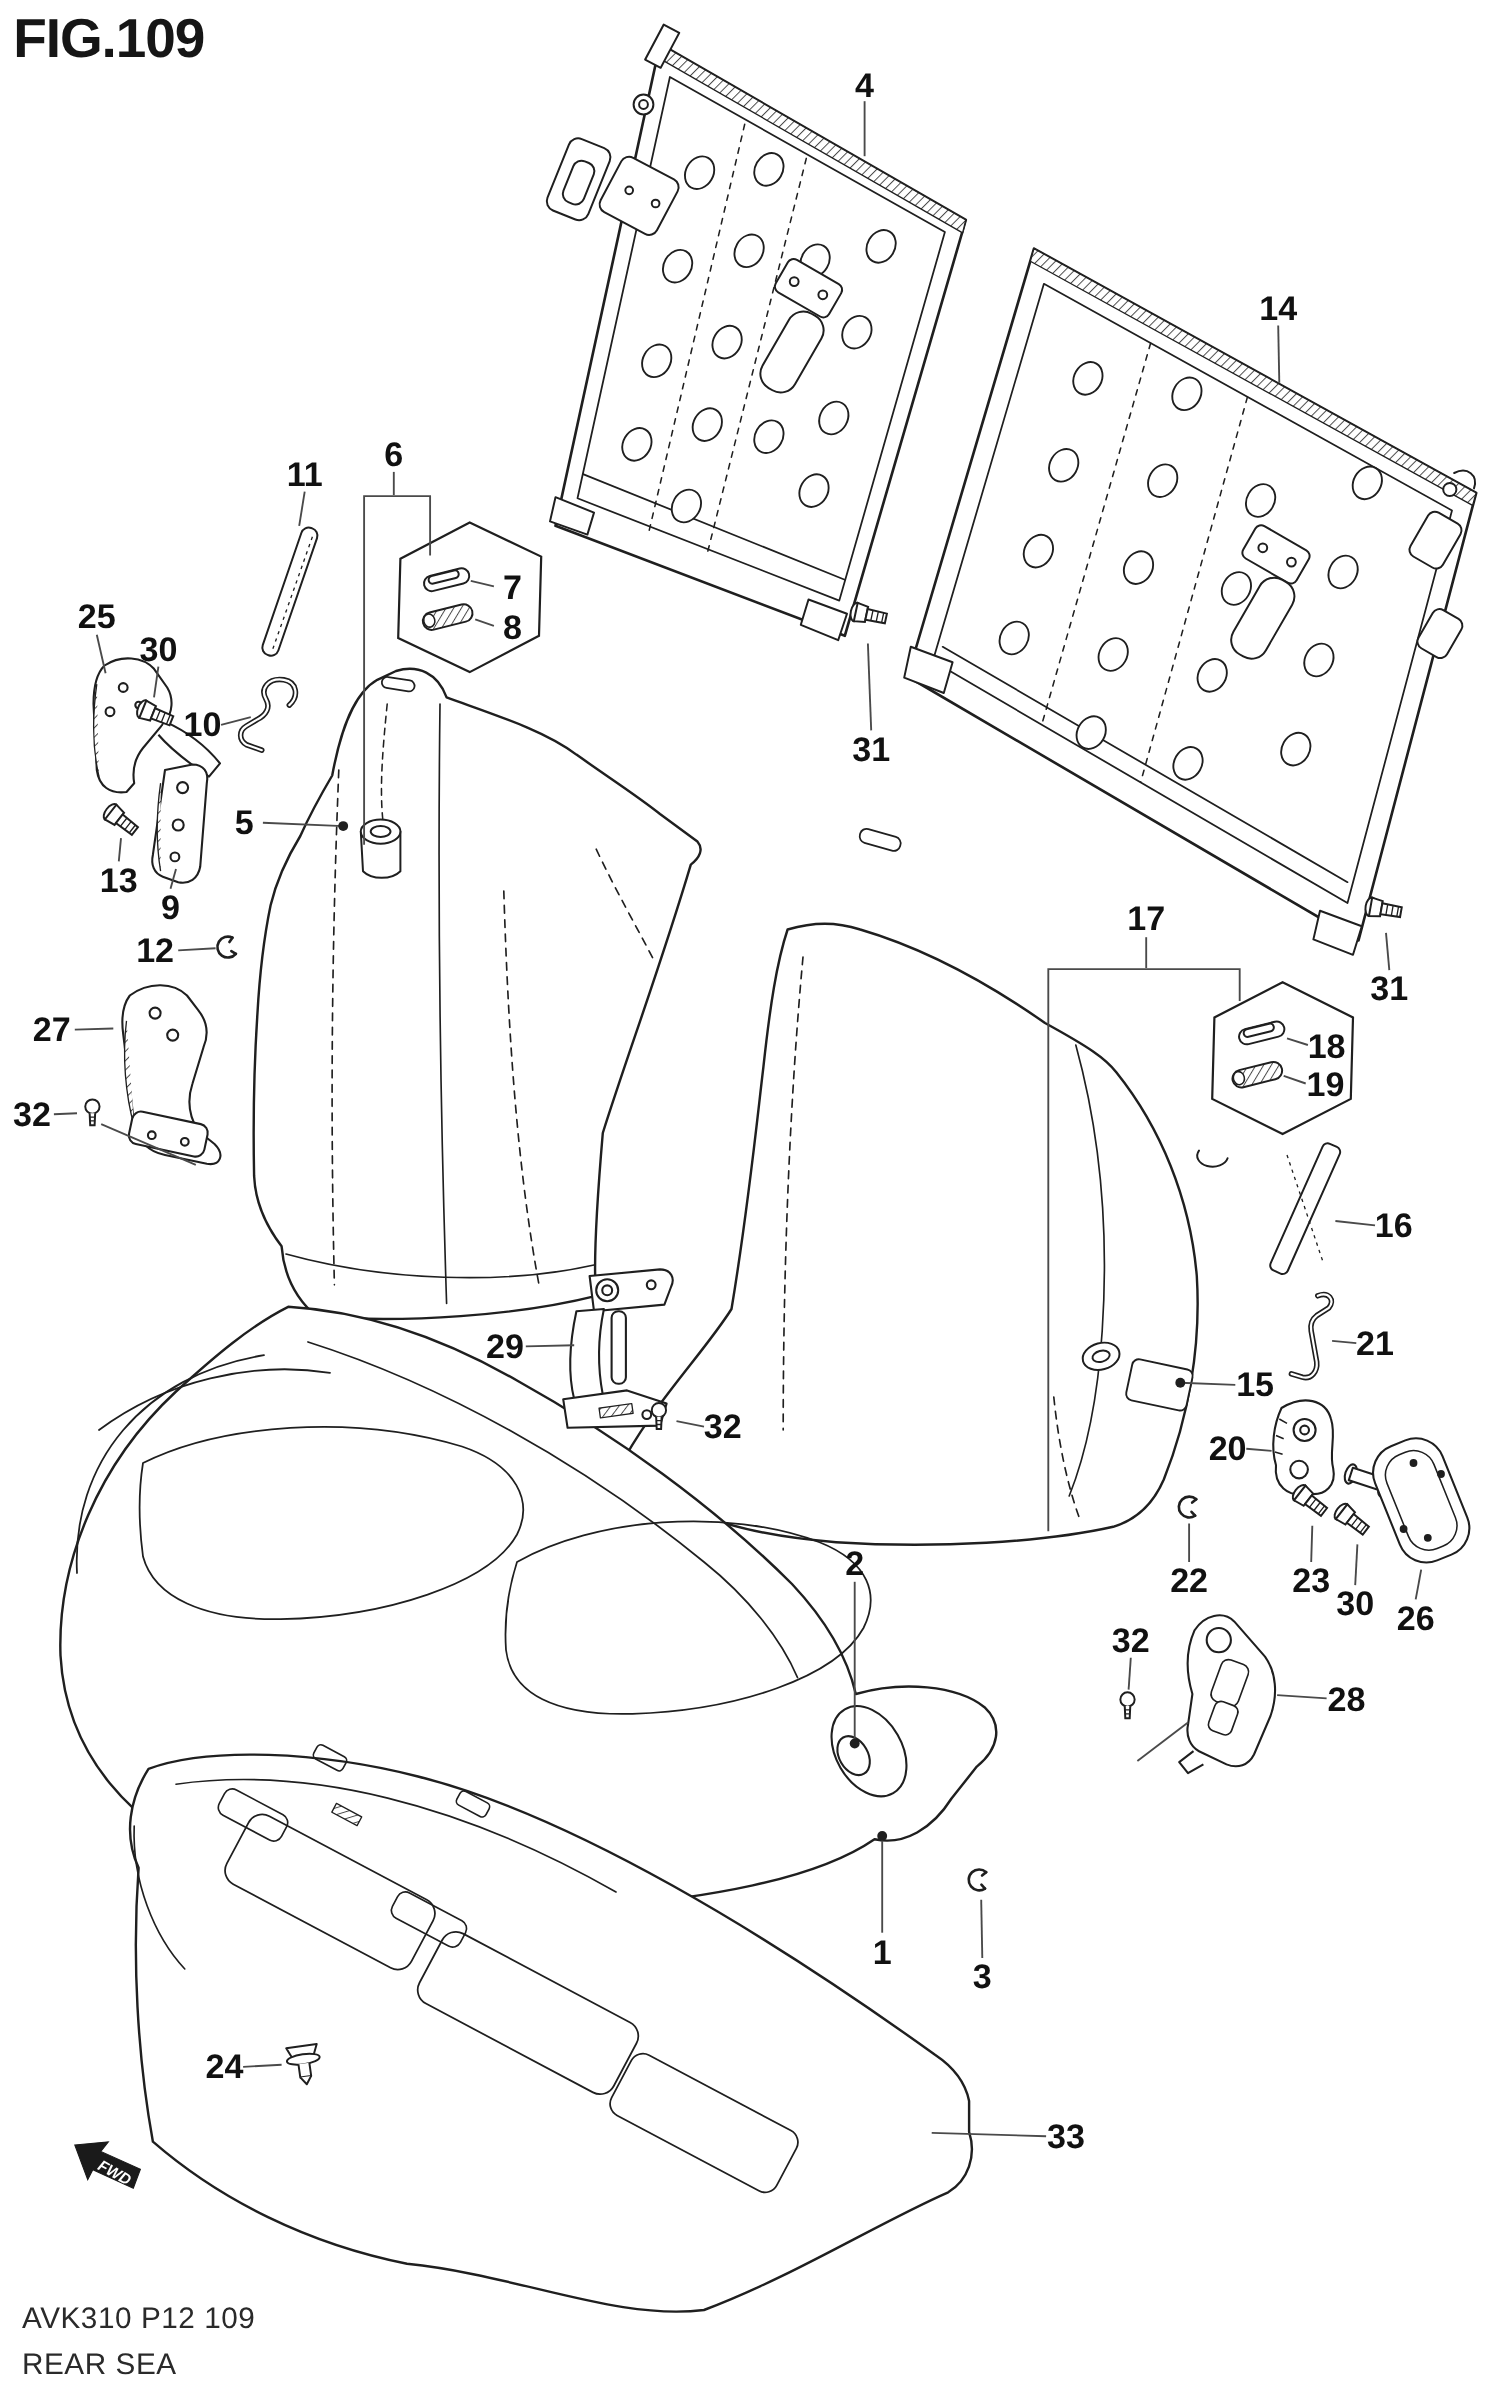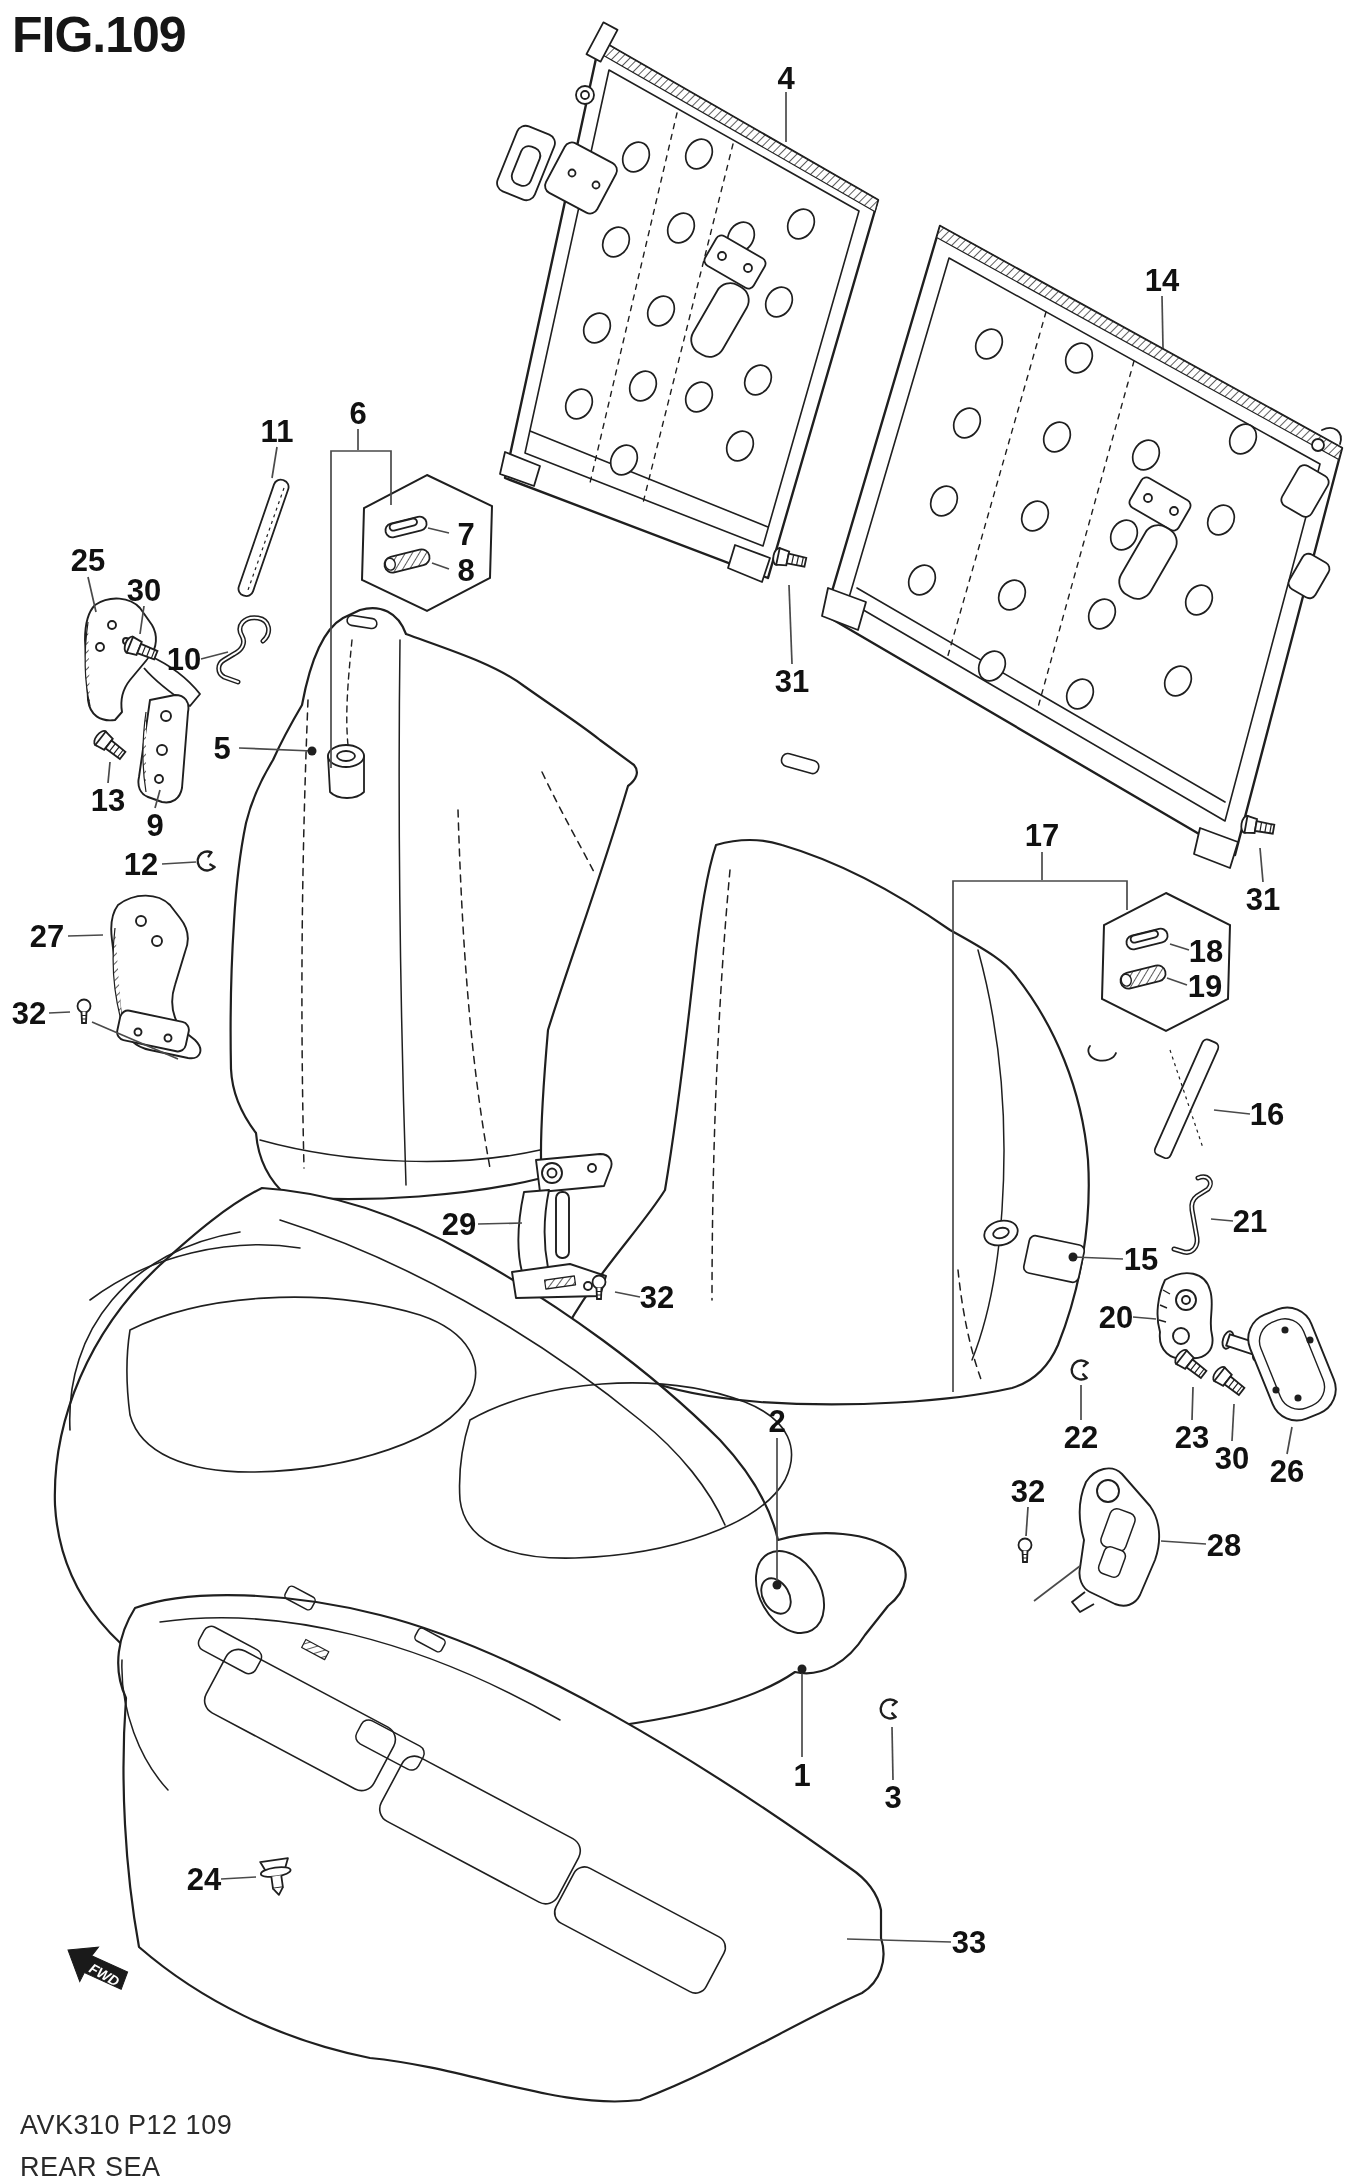--- a/index.html
+++ b/index.html
@@ -1,21 +1,21 @@
 <!DOCTYPE html>
 <html><head>
 <meta charset="utf-8">
 <style>
   html,body{margin:0;padding:0;background:#ffffff;}
   .stage{position:relative;width:1353px;height:2178px;background:#ffffff;overflow:hidden;
          font-family:"Liberation Sans", sans-serif;}
   .fig-title{position:absolute;left:12px;top:6px;font-size:50px;font-weight:800;
              letter-spacing:-1px;color:#161616;}
   .footer{position:absolute;left:20px;color:#2a2a2a;font-size:27px;font-weight:500;
-          letter-spacing:0.5px;white-space:nowrap;margin-top:18px;}
+          letter-spacing:0.5px;white-space:nowrap;}
   .footer.l1{top:2092px;}
   .footer.l2{top:2134px;text-align:center;}
   svg.art{position:absolute;left:0;top:0;}
 </style>
 </head>
 <body>
 
 <div class="stage">
 
   <div class="fig-title">FIG.109</div>

